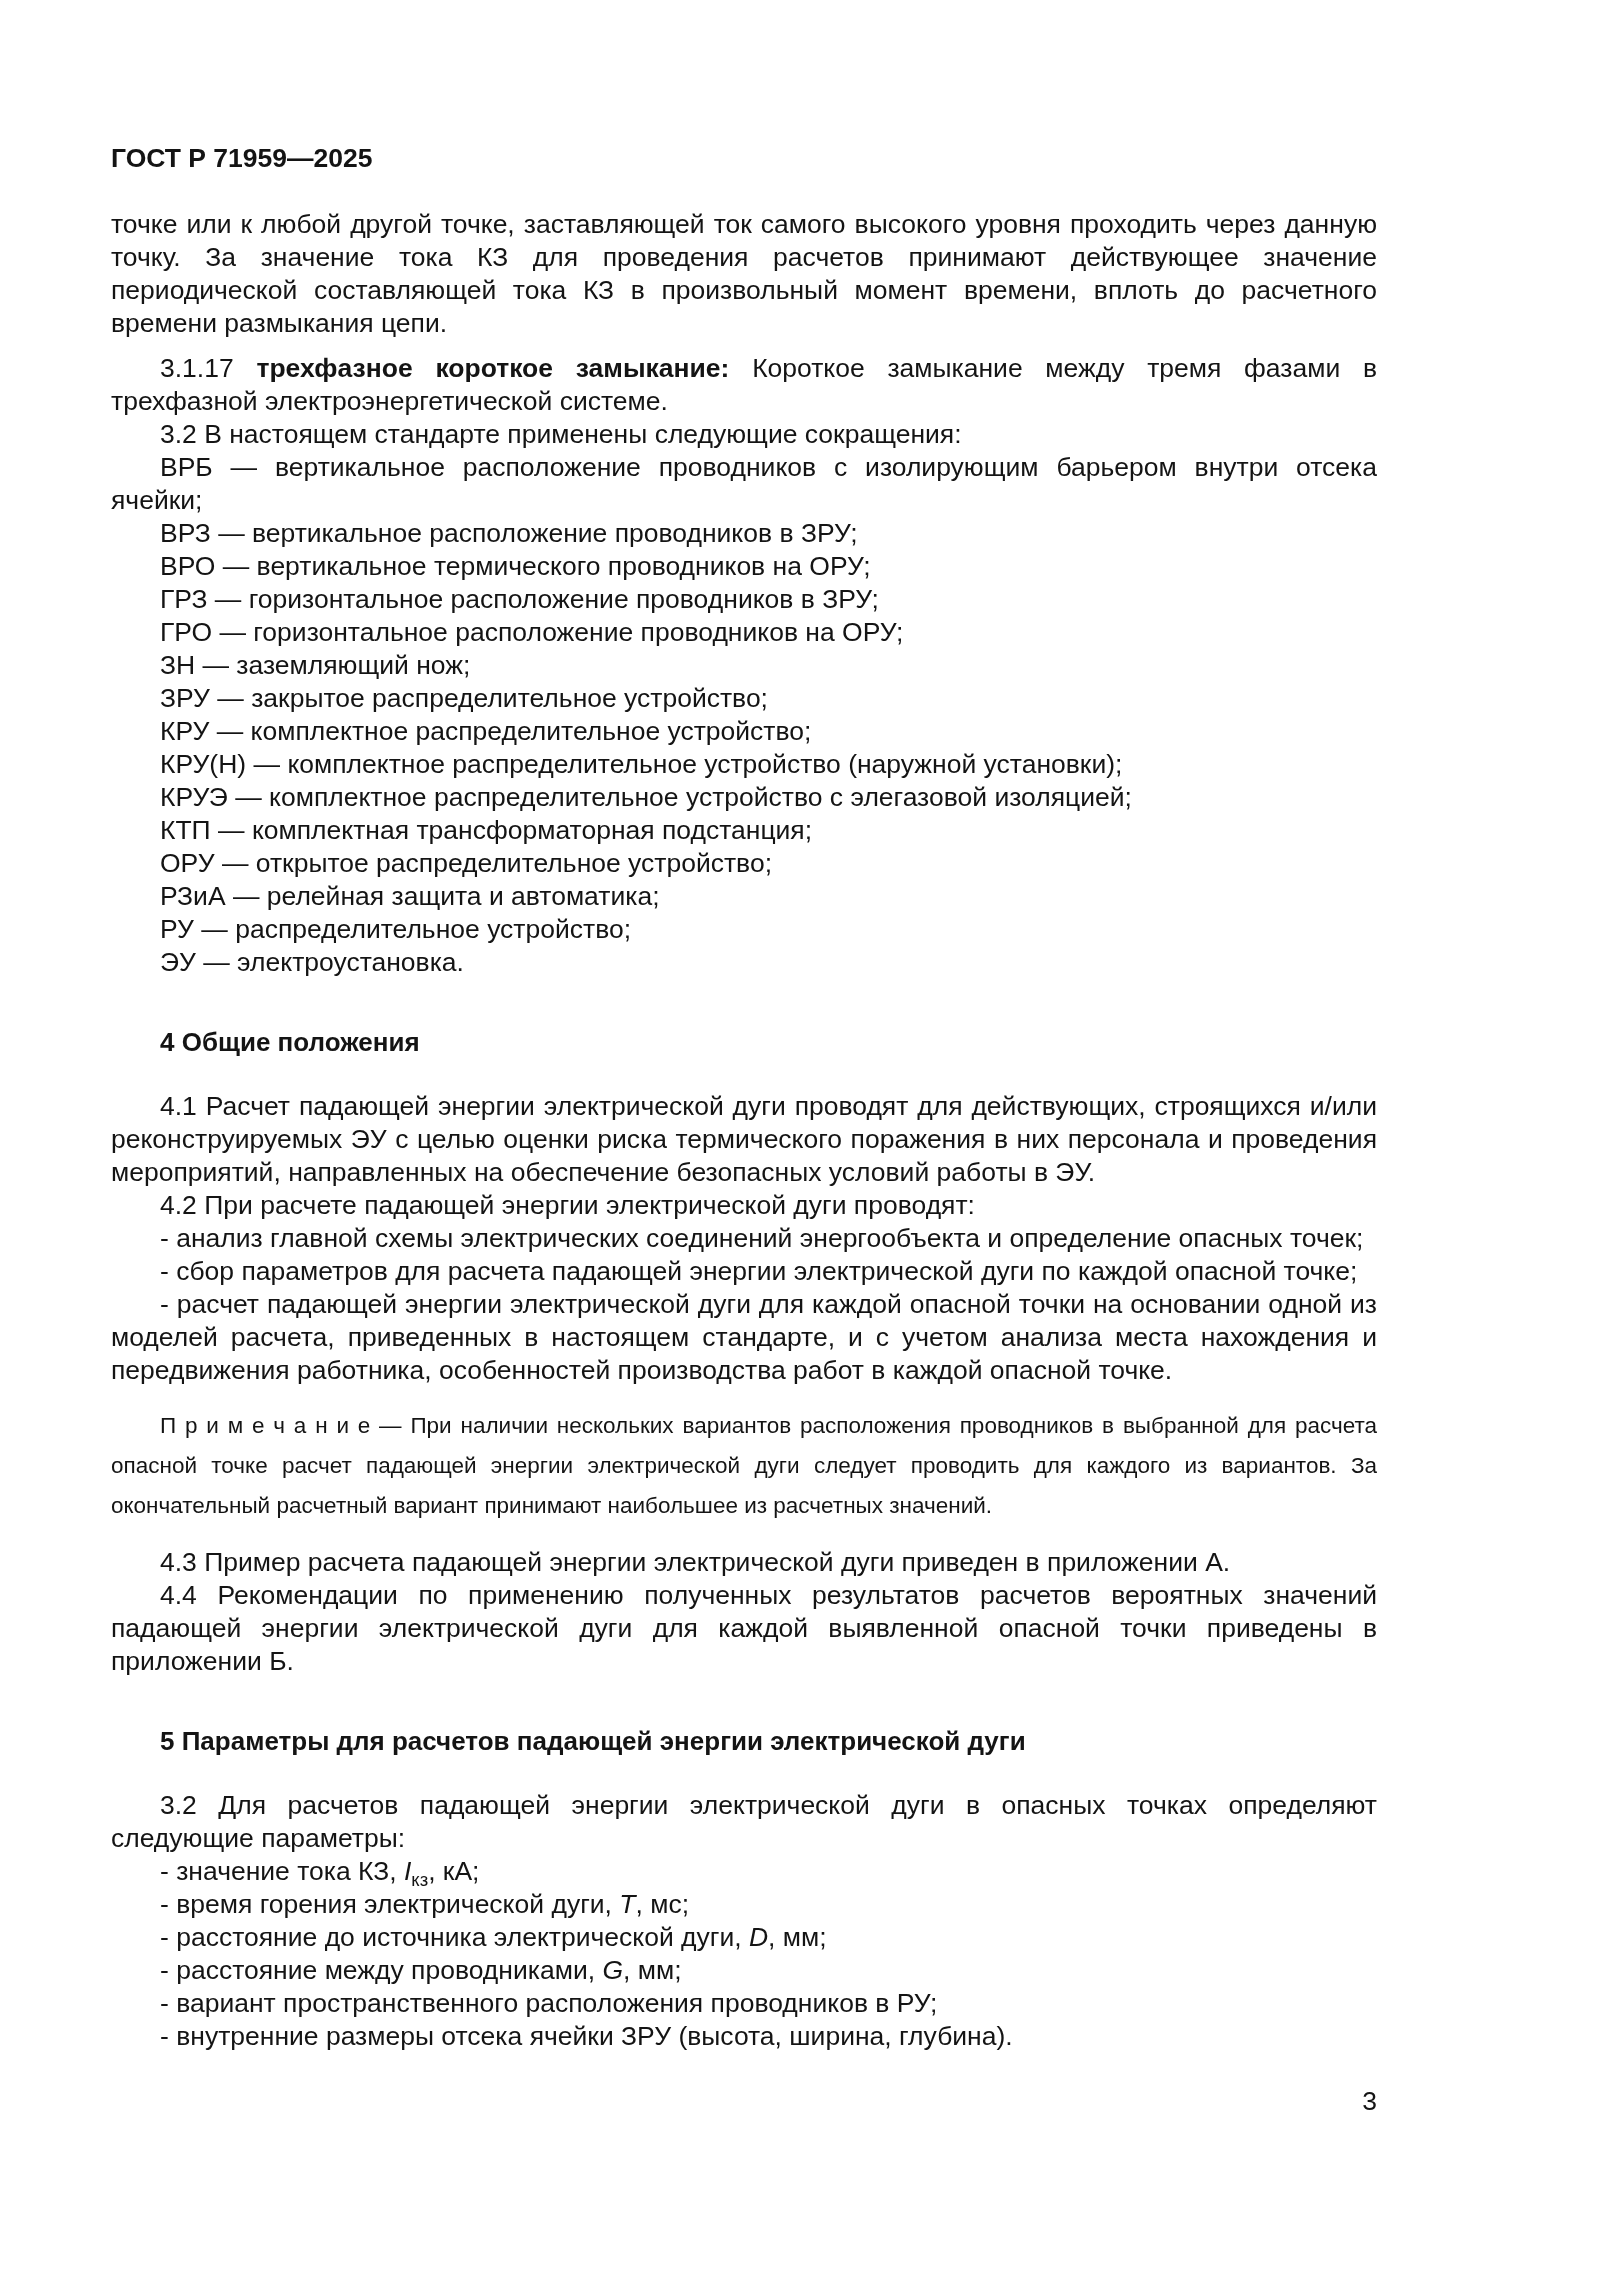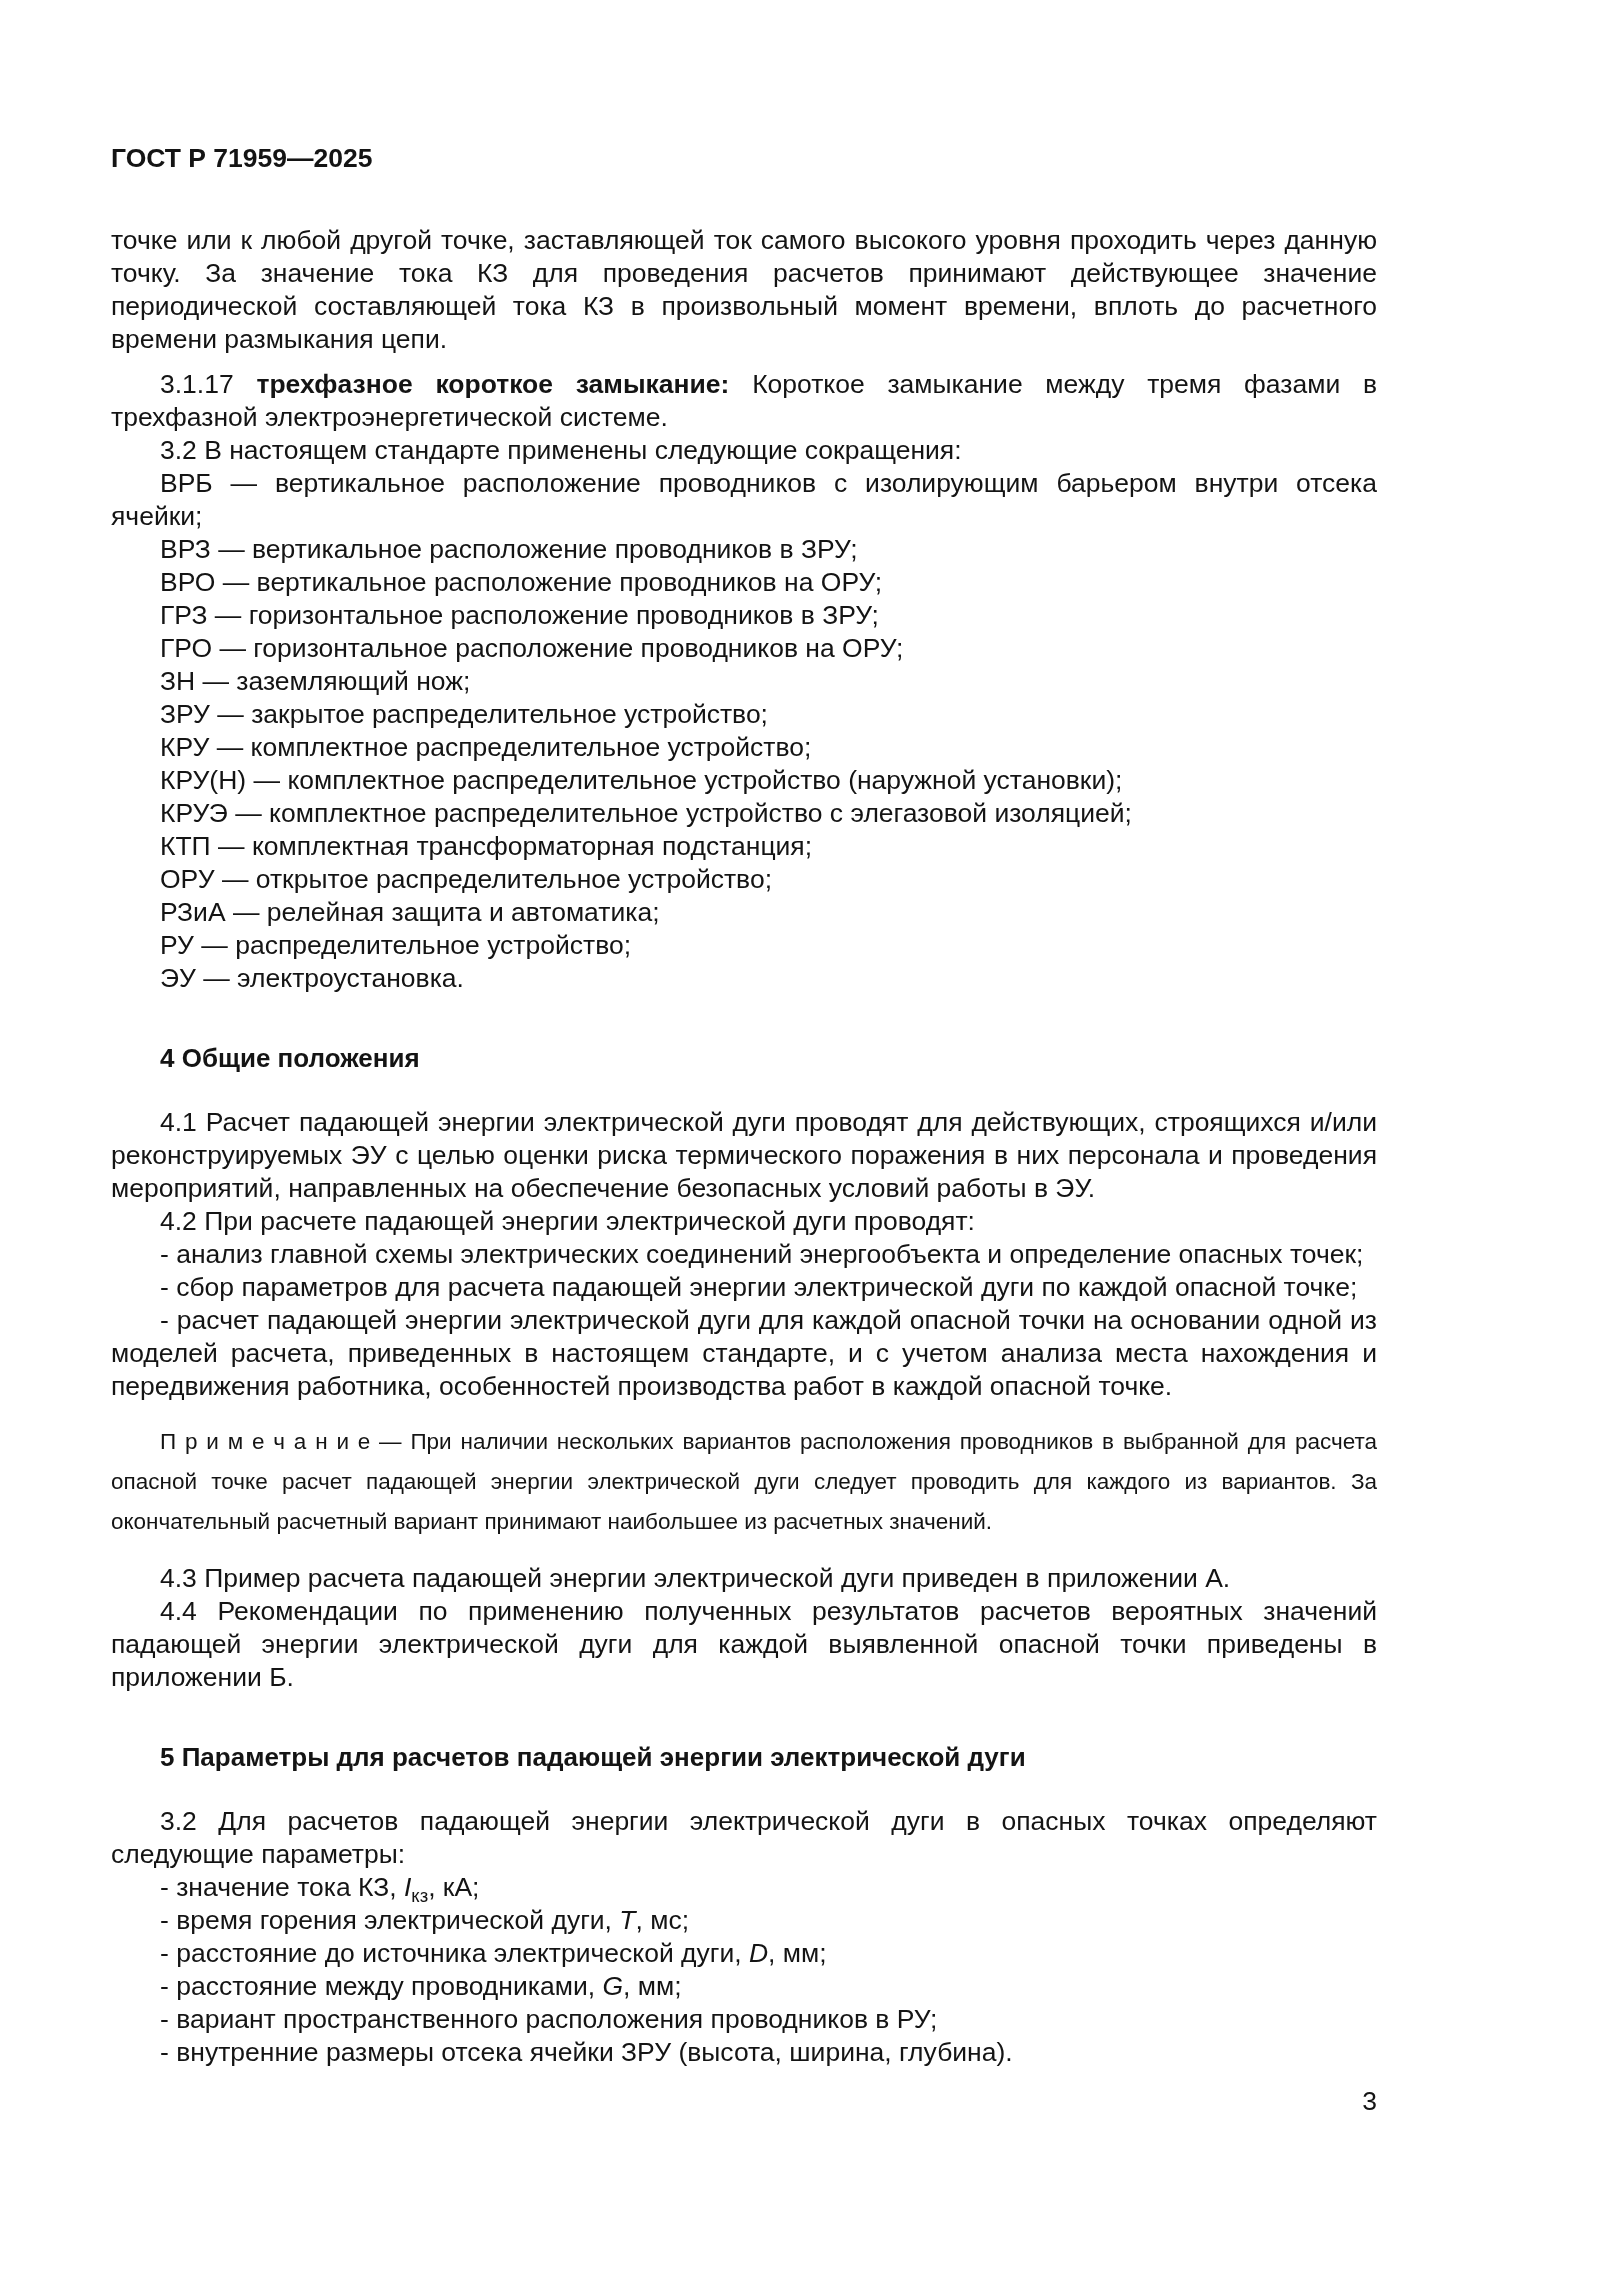--- a/index.html
+++ b/index.html
@@ -17,21 +17,21 @@
   }
   .doc-header {
     position: absolute;
     top: 143px; left: 111px; width: 1266px;
     text-align: left;
     font-weight: bold;
     font-size: 26.5px;
   }
   .content {
     position: absolute;
-    top: 224px; left: 111px; width: 1266px;
+    top: 208px; left: 111px; width: 1266px;
     font-size: 26.5px;
     line-height: 33px;
     text-align: justify;
   }
   .content p { margin: 0; }
   .para { text-indent: 49px; }
   .no-indent { text-indent: 0; }
   .gap-top { margin-top: 11.8px !important; }
   .abbr { text-indent: 49px; }
   .section-title {
@@ -69,21 +69,21 @@
     <p class="no-indent">точке или к любой другой точке, заставляющей ток самого высокого уровня проходить через данную точку. За значение тока КЗ для проведения расчетов принимают действующее значение периодической составляющей тока КЗ в произвольный момент времени, вплоть до расчетного времени размыкания цепи.</p>
 
     <p class="para gap-top"><span>3.1.17</span>
       <b>трехфазное короткое замыкание:</b>
       <span>Короткое замыкание между тремя фазами в трехфазной электроэнергетической системе.</span></p>
 
     <p class="para">3.2 В настоящем стандарте применены следующие сокращения:</p>
 
     <p class="abbr">ВРБ — вертикальное расположение проводников с изолирующим барьером внутри отсека ячейки;</p>
     <p class="abbr">ВРЗ — вертикальное расположение проводников в ЗРУ;</p>
-    <p class="abbr">ВРО — вертикальное расположение проводников на ОРУ;</p>
+    <p class="abbr">ВРО — вертикальное термического проводников на ОРУ;</p>
     <p class="abbr">ГРЗ — горизонтальное расположение проводников в ЗРУ;</p>
     <p class="abbr">ГРО — горизонтальное расположение проводников на ОРУ;</p>
     <p class="abbr">ЗН — заземляющий нож;</p>
     <p class="abbr">ЗРУ — закрытое распределительное устройство;</p>
     <p class="abbr">КРУ — комплектное распределительное устройство;</p>
     <p class="abbr">КРУ(Н) — комплектное распределительное устройство (наружной установки);</p>
     <p class="abbr">КРУЭ — комплектное распределительное устройство с элегазовой изоляцией;</p>
     <p class="abbr">КТП — комплектная трансформаторная подстанция;</p>
     <p class="abbr">ОРУ — открытое распределительное устройство;</p>
     <p class="abbr">РЗиА — релейная защита и автоматика;</p>

